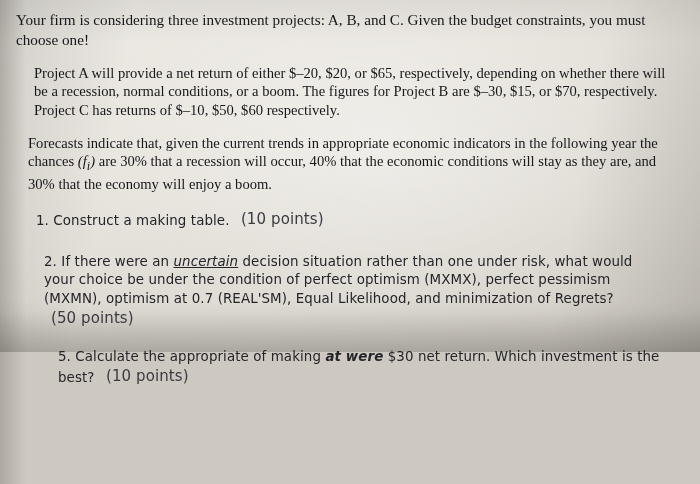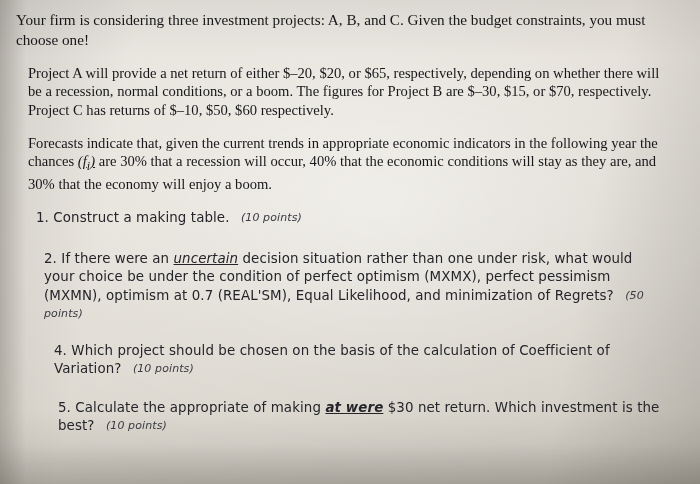--- a/index.html
+++ b/index.html
@@ -10,21 +10,21 @@
     width: 700px;
     height: 484px;
     background: #cdc9c0;
     font-family: "Liberation Serif", serif;
     color: #1c1c1c;
     overflow: hidden;
   }
   .page {
     position: relative;
     width: 700px;
-    height: 484px;
+    height: 352px;
     background:
       radial-gradient(ellipse 520px 300px at 54% 42%, rgba(255,255,255,0.50) 0%, rgba(255,255,255,0.16) 55%, rgba(255,255,255,0.0) 100%),
       linear-gradient(160deg, #e9e6df 0%, #e4e0d8 35%, #d8d4cb 70%, #cbc6bc 100%);
     box-sizing: border-box;
     padding: 10px 16px 0 14px;
   }
   .page::after {
     content: "";
     position: absolute;
     left: 0; top: 0; right: 0; bottom: 0;
@@ -56,21 +56,21 @@
     text-align: left;
     position: relative;
     z-index: 2;
     color: #17171a;
   }
   .p-intro {
     margin: 0 0 14px 2px;
     padding-right: 4px;
   }
   .p-a {
-    margin: 0 0 14px 14px;
+    margin: 0 0 14px 20px;
     font-size: 14.6px;
     line-height: 1.28;
     padding-right: 16px;
   }
   .p-forecast {
     margin: 0 0 16px 14px;
     font-size: 14.6px;
     line-height: 1.28;
     padding-right: 18px;
   }
@@ -85,29 +85,28 @@
     z-index: 2;
     letter-spacing: 0.1px;
   }
   .q1 { margin: 0 0 22px 22px; }
   .q2 { margin: 13px 0 18px 30px; padding-right: 40px; }
   .q3 { margin: 0 0 20px 34px; padding-right: 34px; }
   .q4 { margin: 0 0 20px 40px; padding-right: 20px; }
   .q5 { margin: 0 0 10px 44px; padding-right: 20px; }
 
   .pts {
-    font-size: 11px;
+    font-size: 15px;
     font-family: "DejaVu Sans", sans-serif;
     color: #3a3a42;
-    font-style: italic;
     margin-left: 7px;
     vertical-align: 1px;
   }
   .u { text-decoration: underline; }
-  .i { font-style: italic; text-decoration: underline; }
+  .i { font-style: italic; }
   .b { font-weight: bold; }
   .circled {
     border: 1px solid #2a2a30;
     border-radius: 48% 52% 50% 50% / 60% 58% 42% 40%;
     padding: 0px 5px 1px 5px;
     display: inline-block;
     line-height: 1.15;
   }
   .nowrap { white-space: nowrap; }
 </style>
@@ -130,24 +129,19 @@
     <span class="pts">(10 points)</span>
   </div>
 
   <div class="hand q2">
     <span>2.</span>
     <span>If there were an </span><span class="u i">uncertain</span><span> decision situation rather than one under risk, what would your choice be under the condition of perfect optimism (MXMX), perfect pessimism (MXMN), optimism at 0.7 (REAL'SM), Equal Likelihood, and minimization of Regrets?</span>
     <span class="pts">(50 points)</span>
   </div>
 
 
-  <div class="hand q4">
-    <span>4.</span>
-    <span>Which project should be chosen on the basis of the calculation of Coefficient of Variation?</span>
-    <span class="pts">(10 points)</span>
-  </div>
 
   <div class="hand q5">
     <span>5.</span>
     <span>Calculate the appropriate of making </span><span class="i b">at were</span><span> $30 net return. Which investment is the best?</span>
     <span class="pts">(10 points)</span>
   </div>
 </div>
 
 </body></html>

